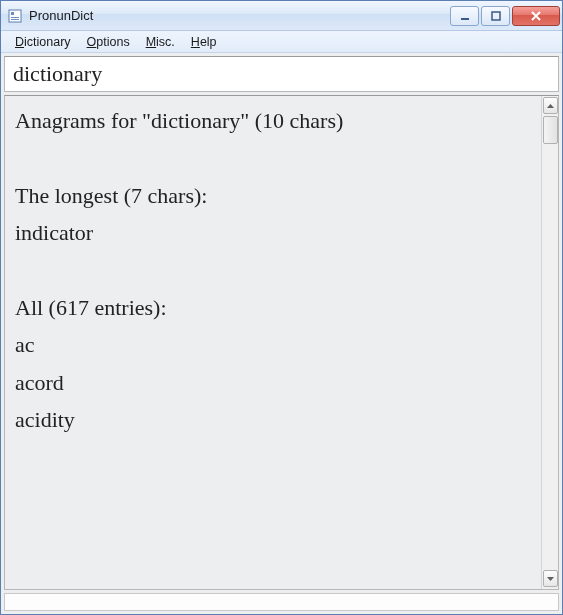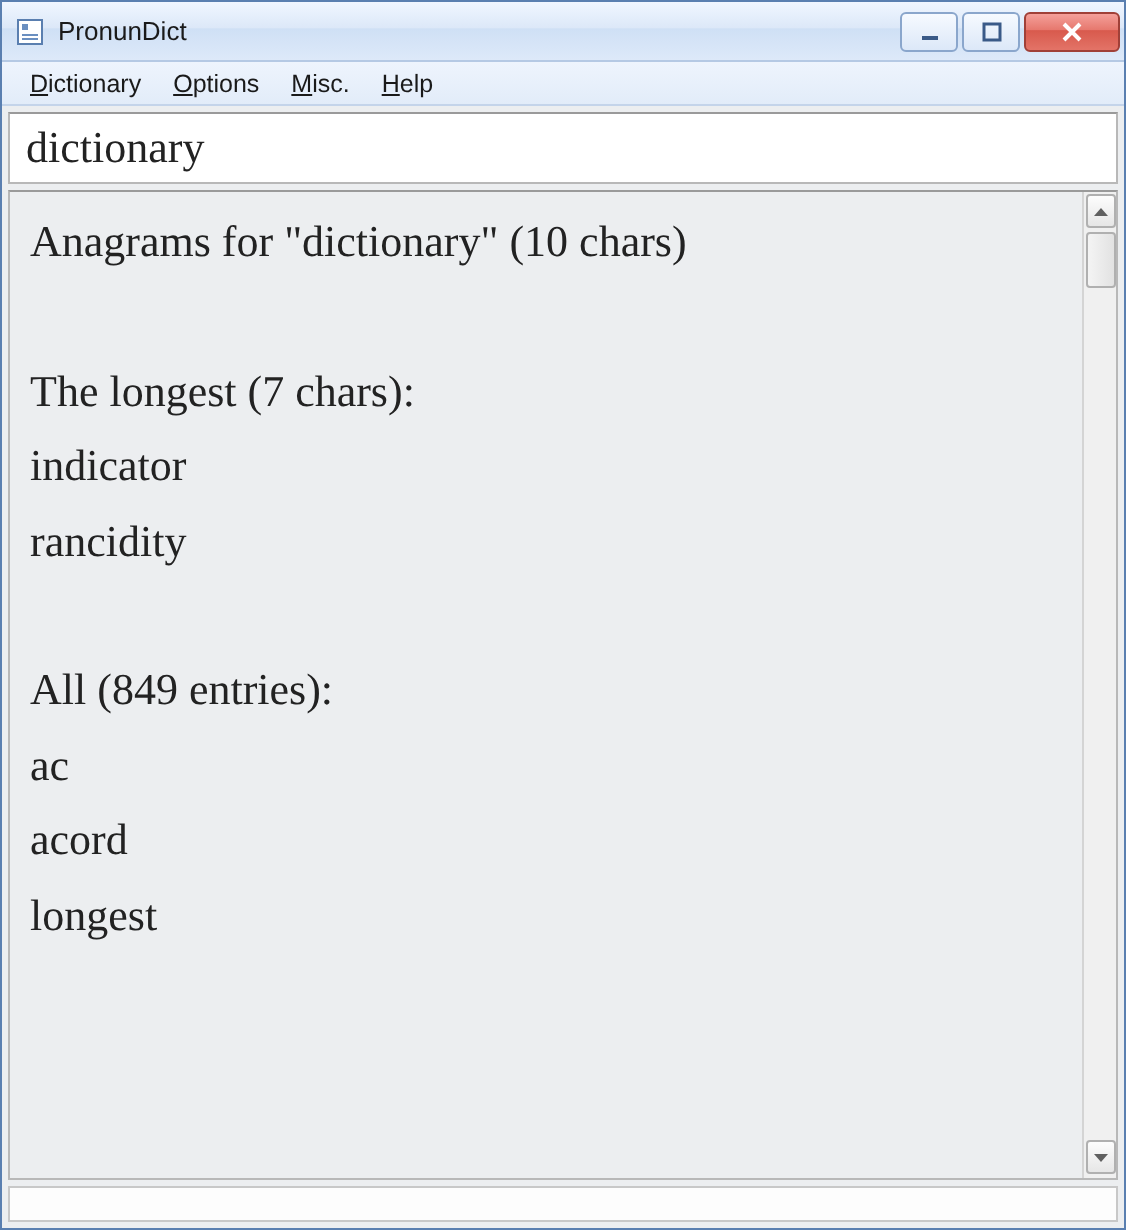--- a/index.html
+++ b/index.html
@@ -175,26 +175,25 @@
 
   <div class="client">
     <input type="text" class="searchbox" value="dictionary" style="">
 
     <div class="resultwrap">
       <div class="results">
         <p>Anagrams for "dictionary" (10 chars)</p>
         <p>&nbsp;</p>
         <p>The longest (7 chars):</p>
         <p>indicator</p>
-        <p>rancidity</p>
         <p>&nbsp;</p>
-        <p>All (849 entries):</p>
+        <p>All (617 entries):</p>
         <p>ac</p>
         <p>acord</p>
-        <p>longest</p>
+        <p>acidity</p>
       </div>
       <div class="scrollbar">
         <div class="scrollbtn">
           <svg width="7" height="4">
               <path d="M3.5 0 L7 4 L0 4 Z" fill="#606060"></path>
             </svg>
         </div>
         <div class="scrollthumb"></div>
         <div class="scrollbtn" style="position:absolute;bottom:1px;left:1px">
           <svg width="7" height="4">

